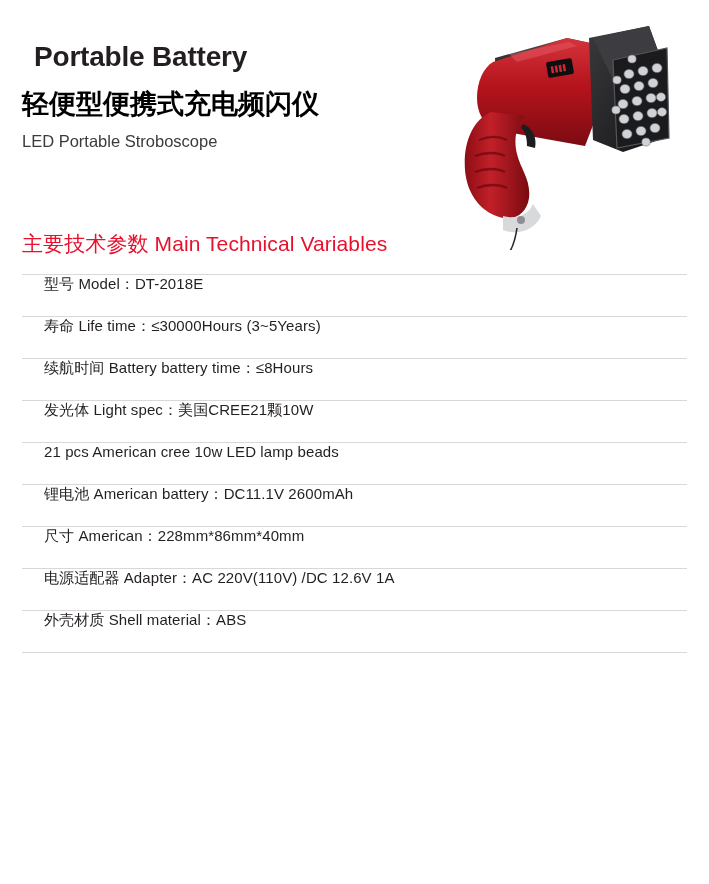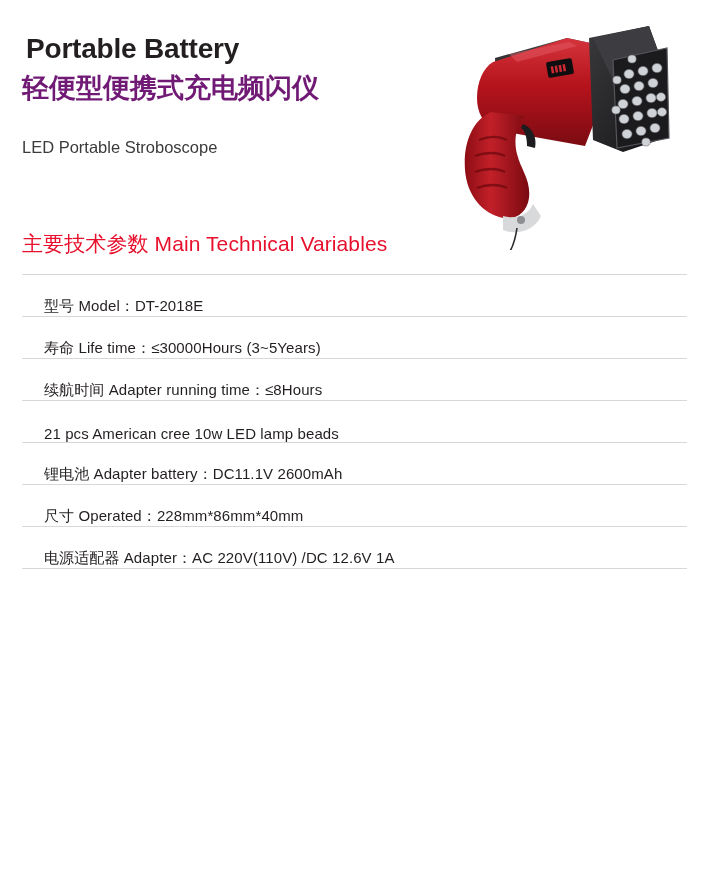--- a/index.html
+++ b/index.html
@@ -33,34 +33,34 @@
   }
   .title-block {
     width: 400px;
   }
   .title-en {
     font-size: 28px;
     font-weight: bold;
     line-height: 1.24;
     letter-spacing: -0.2px;
     color: #231f20;
-    margin: 4px;
+    margin: 12px;
   }
   .title-cn {
     font-size: 27px;
     font-weight: bold;
-    color: #701a75;
+    color: #000000;
     line-height: 1.3;
     margin: 3px 0 0 0;
     letter-spacing: 0px;
   }
   .subtitle {
     font-size: 16.5px;
     color: #3b3b3b;
-    margin-top: 30px;
+    margin-top: 8px;
     line-height: 1.45;
   }
   .model-line {
     font-size: 16.5px;
     color: #3b3b3b;
     line-height: 1.45;
   }
 
   
   .product-img {
@@ -82,21 +82,21 @@
   
   .spec-table {
     margin-top: 16px;
     border-top: 1px solid #d8d8d8;
     width: 665px;
   }
   .spec-row {
     border-bottom: 1px solid #d8d8d8;
     height: 42px;
     display: flex;
-    align-items: flex-end;
+    align-items: flex-start;
     padding-left: 22px;
     box-sizing: border-box;
     font-size: 15px;
     color: #231f20;
     letter-spacing: 0.1px;
   }
 </style>
 </head>
 <body>
 
@@ -201,29 +201,35 @@
   <div class="section-head">主要技术参数 Main Technical Variables</div>
 
   <div class="spec-table">
     <div class="spec-row">
         <span>型号 Model：DT-2018E</span>
       </div>
     <div class="spec-row">
         <span>寿命 Life time：≤30000Hours (3~5Years)</span>
       </div>
     <div class="spec-row">
-        <span>续航时间 Adapter running time：≤8Hours</span>
+        <span>续航时间 Battery battery time：≤8Hours</span>
+      </div>
+    <div class="spec-row">
+        <span>发光体 Light spec：美国CREE21颗10W</span>
       </div>
     <div class="spec-row">
         <span>21 pcs American cree 10w LED lamp beads</span>
       </div>
     <div class="spec-row">
-        <span>锂电池 Adapter battery：DC11.1V 2600mAh</span>
-      </div>
-    <div class="spec-row">
-        <span>尺寸 Operated：228mm*86mm*40mm</span>
+        <span>锂电池 American battery：DC11.1V 2600mAh</span>
+      </div>
+    <div class="spec-row">
+        <span>尺寸 American：228mm*86mm*40mm</span>
       </div>
     <div class="spec-row">
         <span>电源适配器 Adapter：AC 220V(110V) /DC 12.6V 1A</span>
       </div>
+    <div class="spec-row">
+        <span>外壳材质 Shell material：ABS</span>
+      </div>
   </div>
 
 </div>
 
 </body></html>

